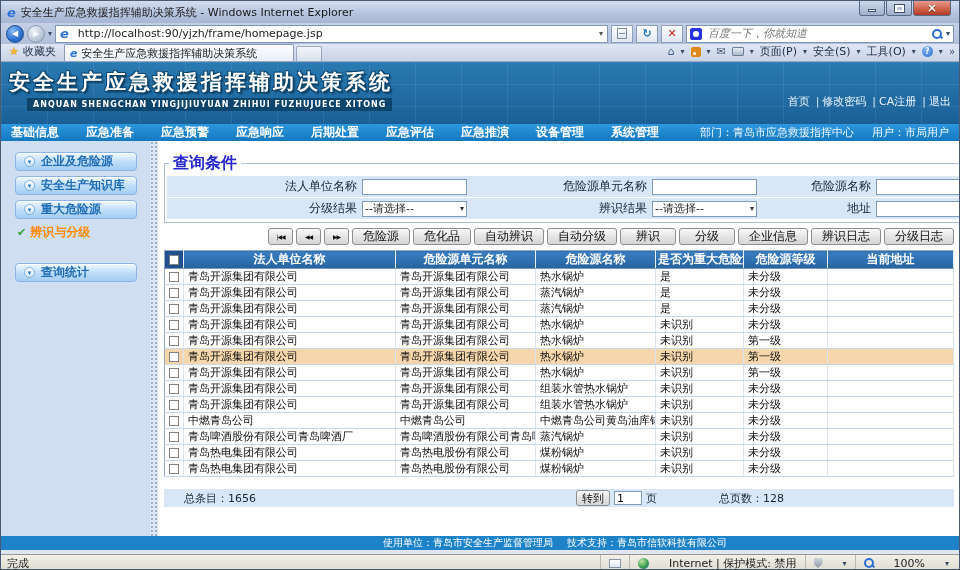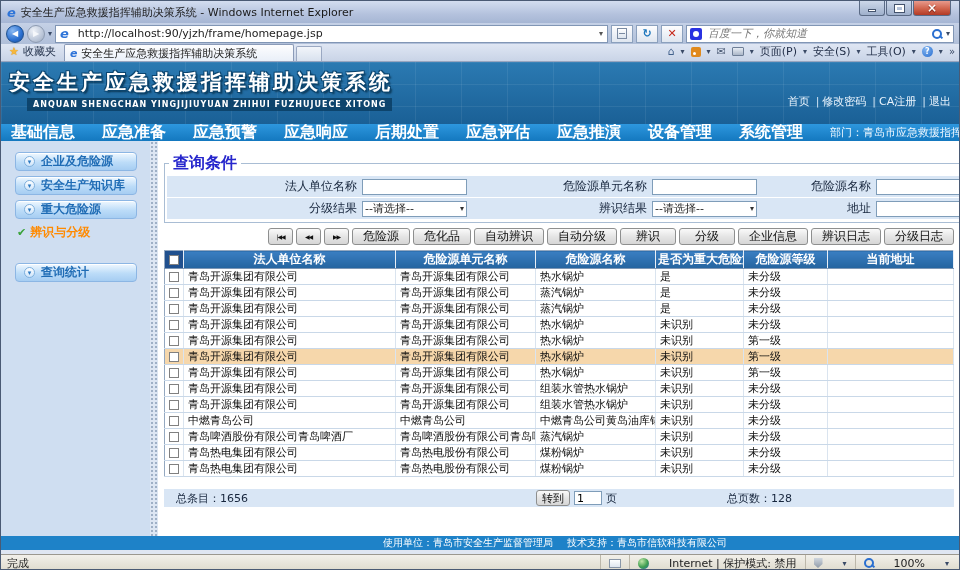--- a/index.html
+++ b/index.html
@@ -66,21 +66,21 @@
     background-size:46px 22px,46px 22px,100% 100%;}
   .app-title{position:absolute;left:8px;top:6px;font-size:21px;font-weight:bold;letter-spacing:3px;
     text-shadow:1px 1px 0 #0b456f,-1px -1px 0 #0b456f,1px -1px 0 #0b456f,-1px 1px 0 #0b456f,2px 2px 2px #09334f;}
   .app-pinyin{position:absolute;left:26px;top:36px;background:rgba(10,62,100,.85);padding:2px 6px;font-size:8px;font-weight:bold;letter-spacing:1px;}
   .hdr-links{position:absolute;right:8px;top:32px;display:flex;font-size:11px;color:#eaf4fd;}
   .hdr-links span{cursor:default;}
   .hdr-links span + span:before{content:"|";margin:0 3px 0 6px;color:#cfe3f4;}
 
   
   .menu-bar{height:17px;background:linear-gradient(#2d97de,#1478bf);display:flex;align-items:center;padding:0 10px;}
-  .menu-item{font-size:16px;font-weight:bold;color:#fff;margin-right:27px;white-space:nowrap;}
+  .menu-item{font-size:12px;font-weight:bold;color:#fff;margin-right:27px;white-space:nowrap;}
   .dept-user{margin-left:auto;display:flex;gap:18px;font-size:11px;color:#f0f8ff;white-space:nowrap;}
 
   
   .content{height:395px;display:flex;background:#fff;}
   .sidebar{width:157px;flex:none;background:#cfdef1;position:relative;padding-top:11px;}
   .splitter{position:absolute;right:0;top:0;bottom:0;width:8px;background-color:#dde6f3;background-image:radial-gradient(circle,#9fb0c6 1px,transparent 1.2px);background-size:4px 4px;}
   .sb-btn{width:122px;height:19px;margin:0 0 5px 14px;border:1px solid #8cb6e4;border-radius:4px;background:linear-gradient(#f0f8ff,#bcdcf8 55%,#a6cdf2);box-shadow:inset 0 1px 0 #fff;display:flex;align-items:center;gap:6px;padding:0 0 0 8px;font-size:12px;font-weight:bold;color:#1f6cb5;white-space:nowrap;}
   .sb-circle{width:11px;height:11px;border-radius:50%;border:1px solid #7fb0dd;background:linear-gradient(#fff,#cde4fa);color:#2d79c0;font-size:7px;display:flex;align-items:center;justify-content:center;flex:none;}
   .sb-active{margin:2px 0 2px 16px;display:flex;align-items:center;gap:4px;font-size:12px;font-weight:bold;color:#ff8a00;white-space:nowrap;}
   .sb-check{color:#3aa33a;font-size:11px;}
@@ -108,21 +108,21 @@
   
   table.grid{margin-top:3px;width:100%;border-collapse:collapse;table-layout:fixed;border:1px solid #94a8c0;}
   .grid th{height:17px;background:linear-gradient(#3a7ec2,#24649f);color:#fff;font-size:12px;font-weight:bold;border-right:1px solid #e8eef6;border-bottom:1px solid #7c96b4;text-align:center;white-space:nowrap;overflow:hidden;padding:0 2px;}
   .grid th.chk-col{background:#20508e;}
   .grid td{height:15px;font-size:11px;color:#0d0d0d;border-right:1px solid #dae4ef;border-bottom:1px solid #c9d8e8;padding:0 4px;white-space:nowrap;overflow:hidden;line-height:15px;}
   .grid td.chk-cell{padding:0 2px;text-align:center;}
   .grid tr.hl td{background:#f6d7ab;}
   .checkbox{display:inline-block;width:10px;height:10px;background:#fff;border:1px solid #808080;vertical-align:middle;}
 
   
-  .pagebar{margin-top:12px;height:18px;background:#d9e6f5;display:flex;align-items:center;font-size:11px;color:#16253c;padding:0 12px;gap:48px;}
+  .pagebar{margin-top:12px;height:18px;background:#d9e6f5;display:flex;align-items:center;font-size:11px;color:#16253c;padding:0 20px;}
   .pg-total{white-space:nowrap;}
   .pg-goto{margin-left:auto;display:flex;align-items:center;gap:4px;}
   .goto-btn{height:16px;padding:0 5px;font-size:11px;}
   .page-input{width:28px;height:14px;border:1px solid #7f9db9;font-size:11px;padding:0 2px;outline:none;}
   .pg-pages{margin-left:62px;margin-right:150px;white-space:nowrap;}
 
   
   .app-footer{height:14px;background:#1e82c8;color:#fff;font-size:10px;display:flex;align-items:center;justify-content:center;gap:14px;padding-left:150px;white-space:nowrap;}
   .strip{height:4px;background:#dfe6f2;}
   .status-bar{height:17px;background:linear-gradient(#f2f0ea,#dedacd);border-top:1px solid #9b988f;display:flex;align-items:center;font-size:11px;color:#222;}

